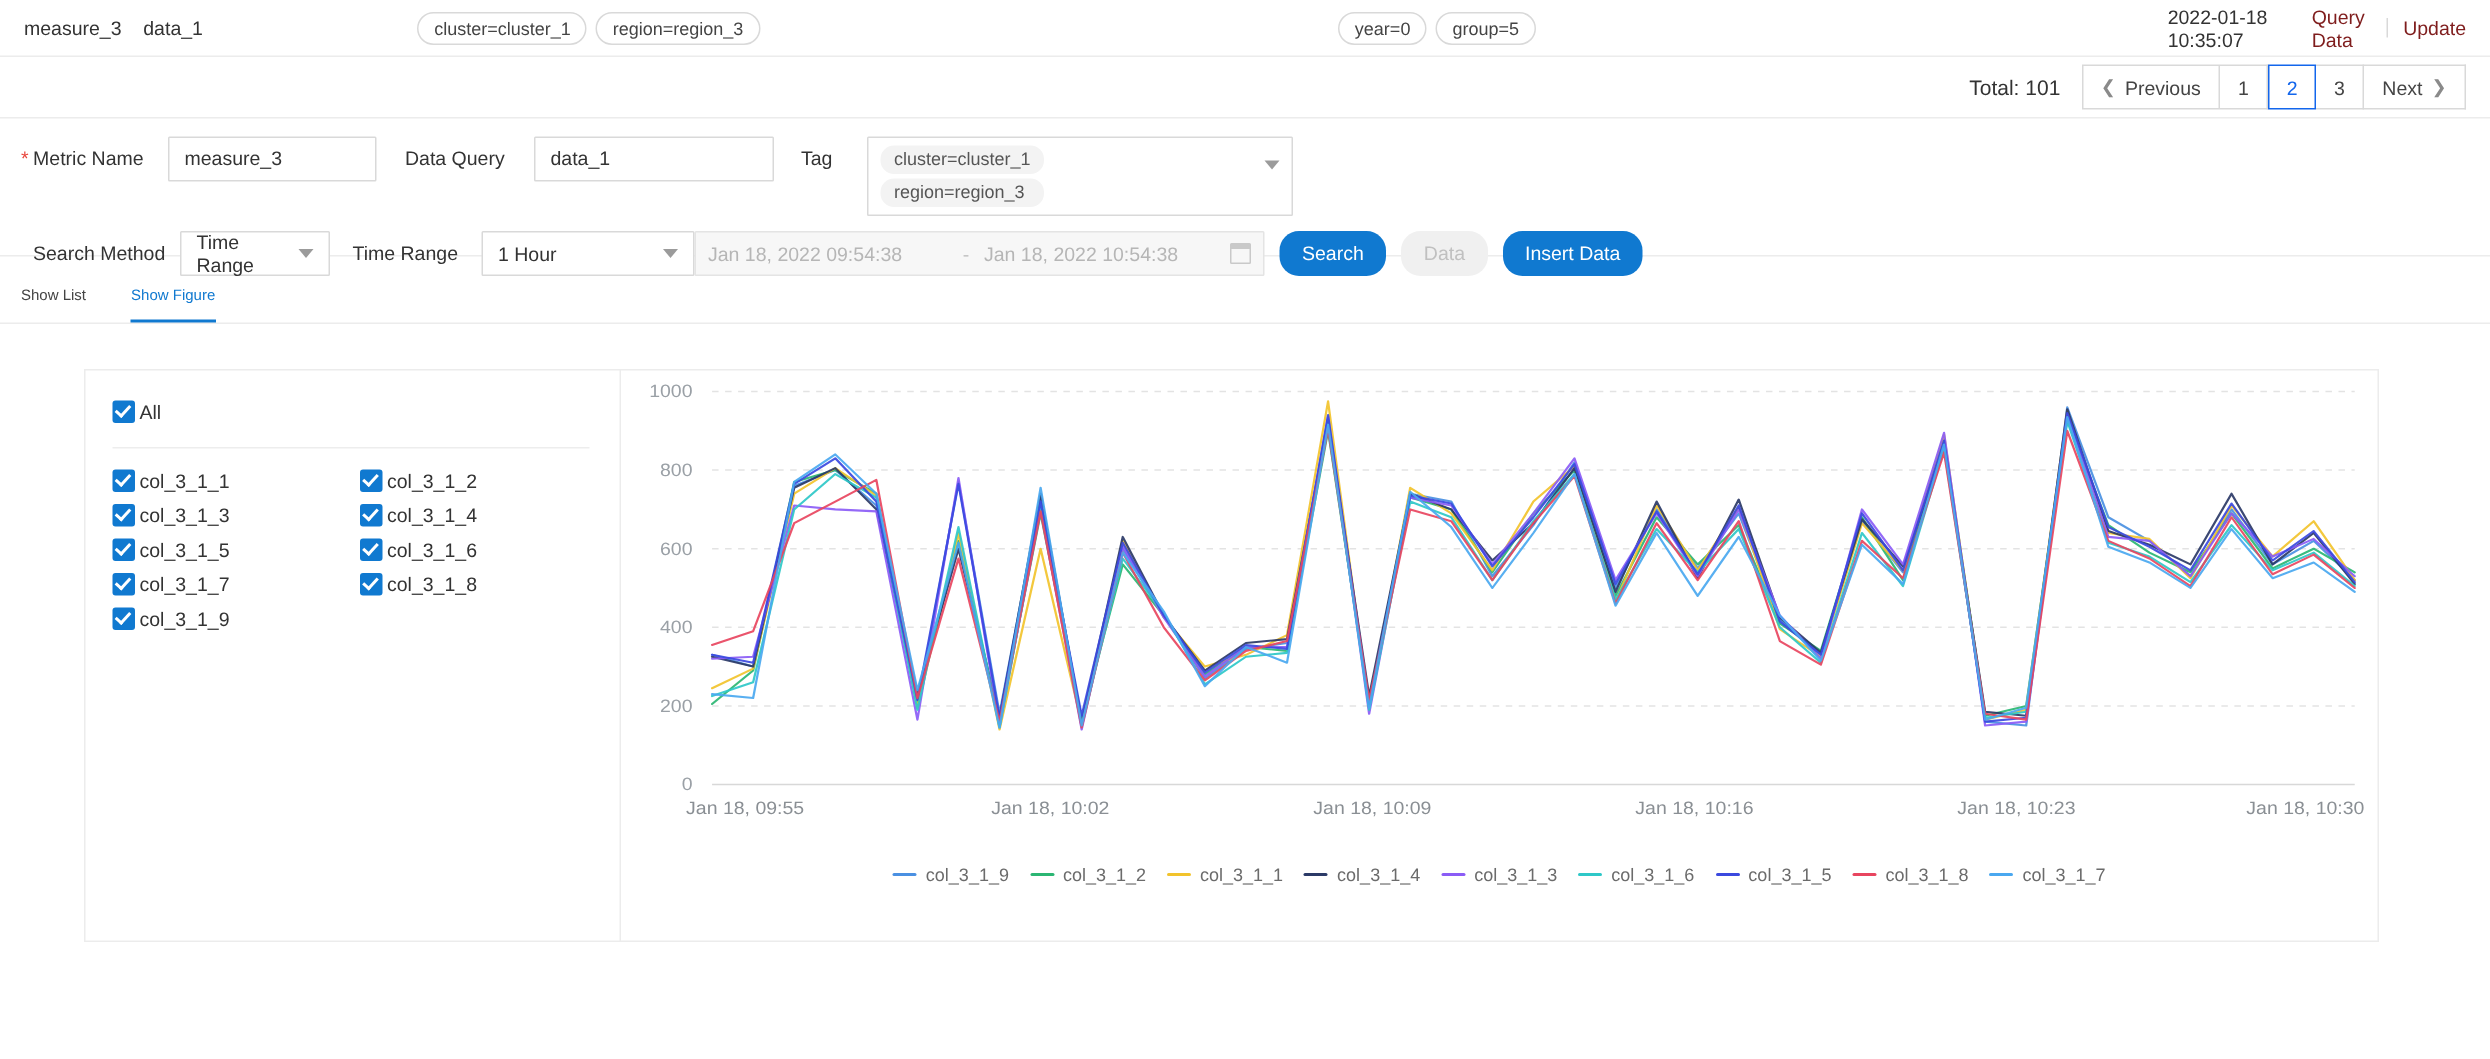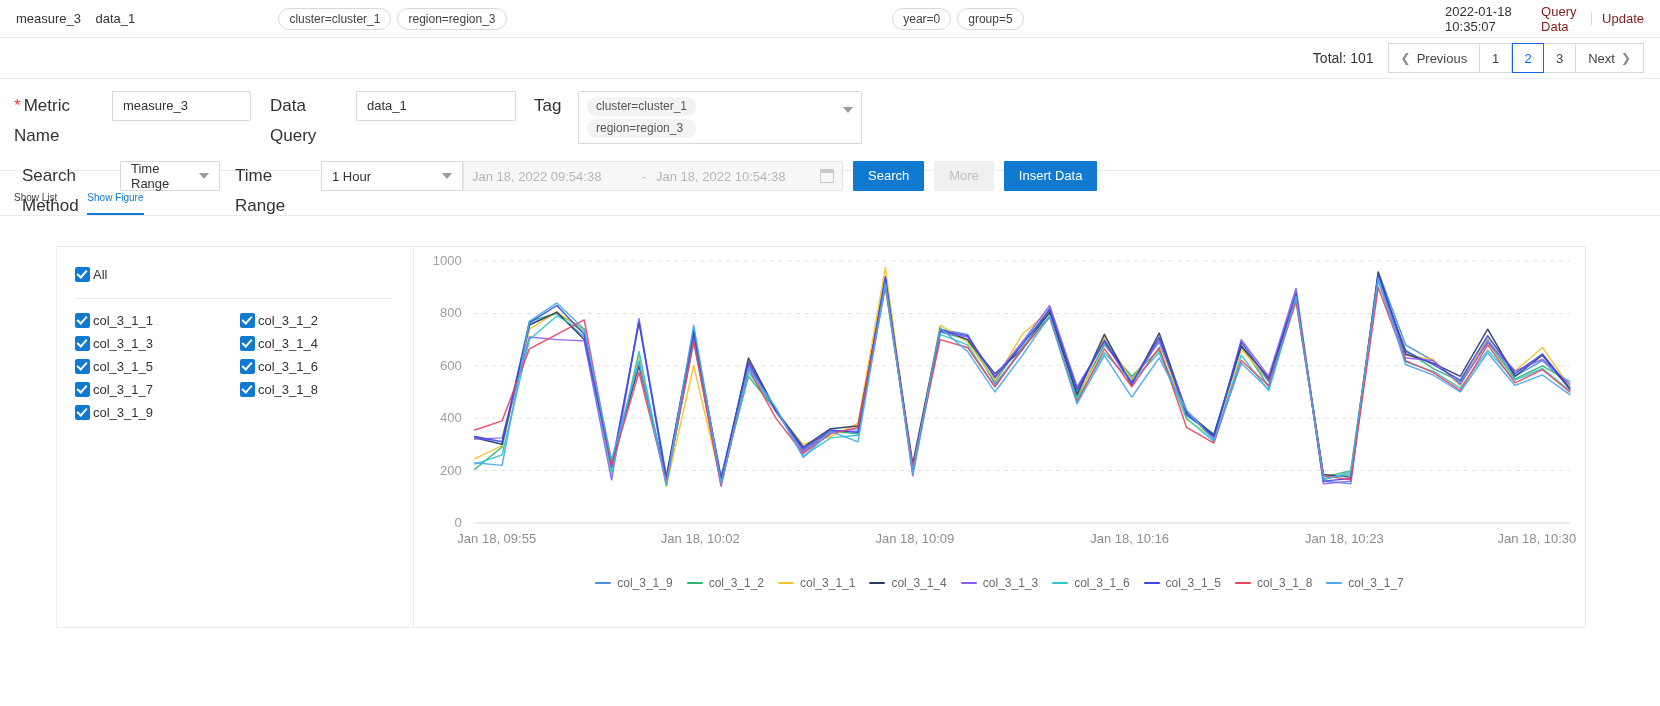--- a/index.html
+++ b/index.html
@@ -82,21 +82,21 @@
 
   
   .form {
     padding: 12px 16px 14px 12px;
     border-bottom: 1px solid #ececec;
     position: relative;
     height: 92px;
     box-sizing: border-box;
   }
   .frow { display: flex; align-items: flex-start; }
-  .lbl { font-size: 17px; color: #333; line-height: 30px; }
+  .lbl { font-size: 13px; color: #333; line-height: 30px; }
   .req { color: #e8453c; margin-right: 3px; }
   .inp {
     border: 1px solid #d9d9d9;
     height: 30px;
     box-sizing: border-box;
     padding: 0 10px;
     font-size: 13px;
     color: #333;
     background: #fff;
     line-height: 28px;
@@ -167,21 +167,21 @@
     border-top-width: 4px;
     border-radius: 1px;
     box-sizing: border-box;
     margin-left: 4px;
   }
   .btn {
     height: 30px;
     padding: 0 15px;
     font-size: 13px;
     border: none;
-    border-radius: 1px;
+    border-radius: 13px;
     cursor: pointer;
     line-height: 30px;
     display: inline-block;
   }
   .btn-primary { background: #1079d0; color: #fff; }
   .btn-disabled { background: #f0f0f0; color: #c0c0c0; cursor: not-allowed; }
 
   
   .tabs {
     height: 44px;
@@ -329,21 +329,21 @@
       </div>
       <div class="daterange">
         <span class="dr-in">Jan 18, 2022 09:54:38</span>
         <span class="dr-sep">-</span>
         <span class="dr-in">Jan 18, 2022 10:54:38</span>
         <span class="cal"></span>
       </div>
       <div style="width:10px"></div>
       <div class="btn btn-primary">Search</div>
       <div style="width:10px"></div>
-      <div class="btn btn-disabled">More</div>
+      <div class="btn btn-disabled">Data</div>
       <div style="width:10px"></div>
       <div class="btn btn-primary">Insert Data</div>
     </div>
   </div>
 
   <div class="tabs">
     <div class="tab">Show List</div>
     <div class="tab active">Show Figure</div>
   </div>
 

